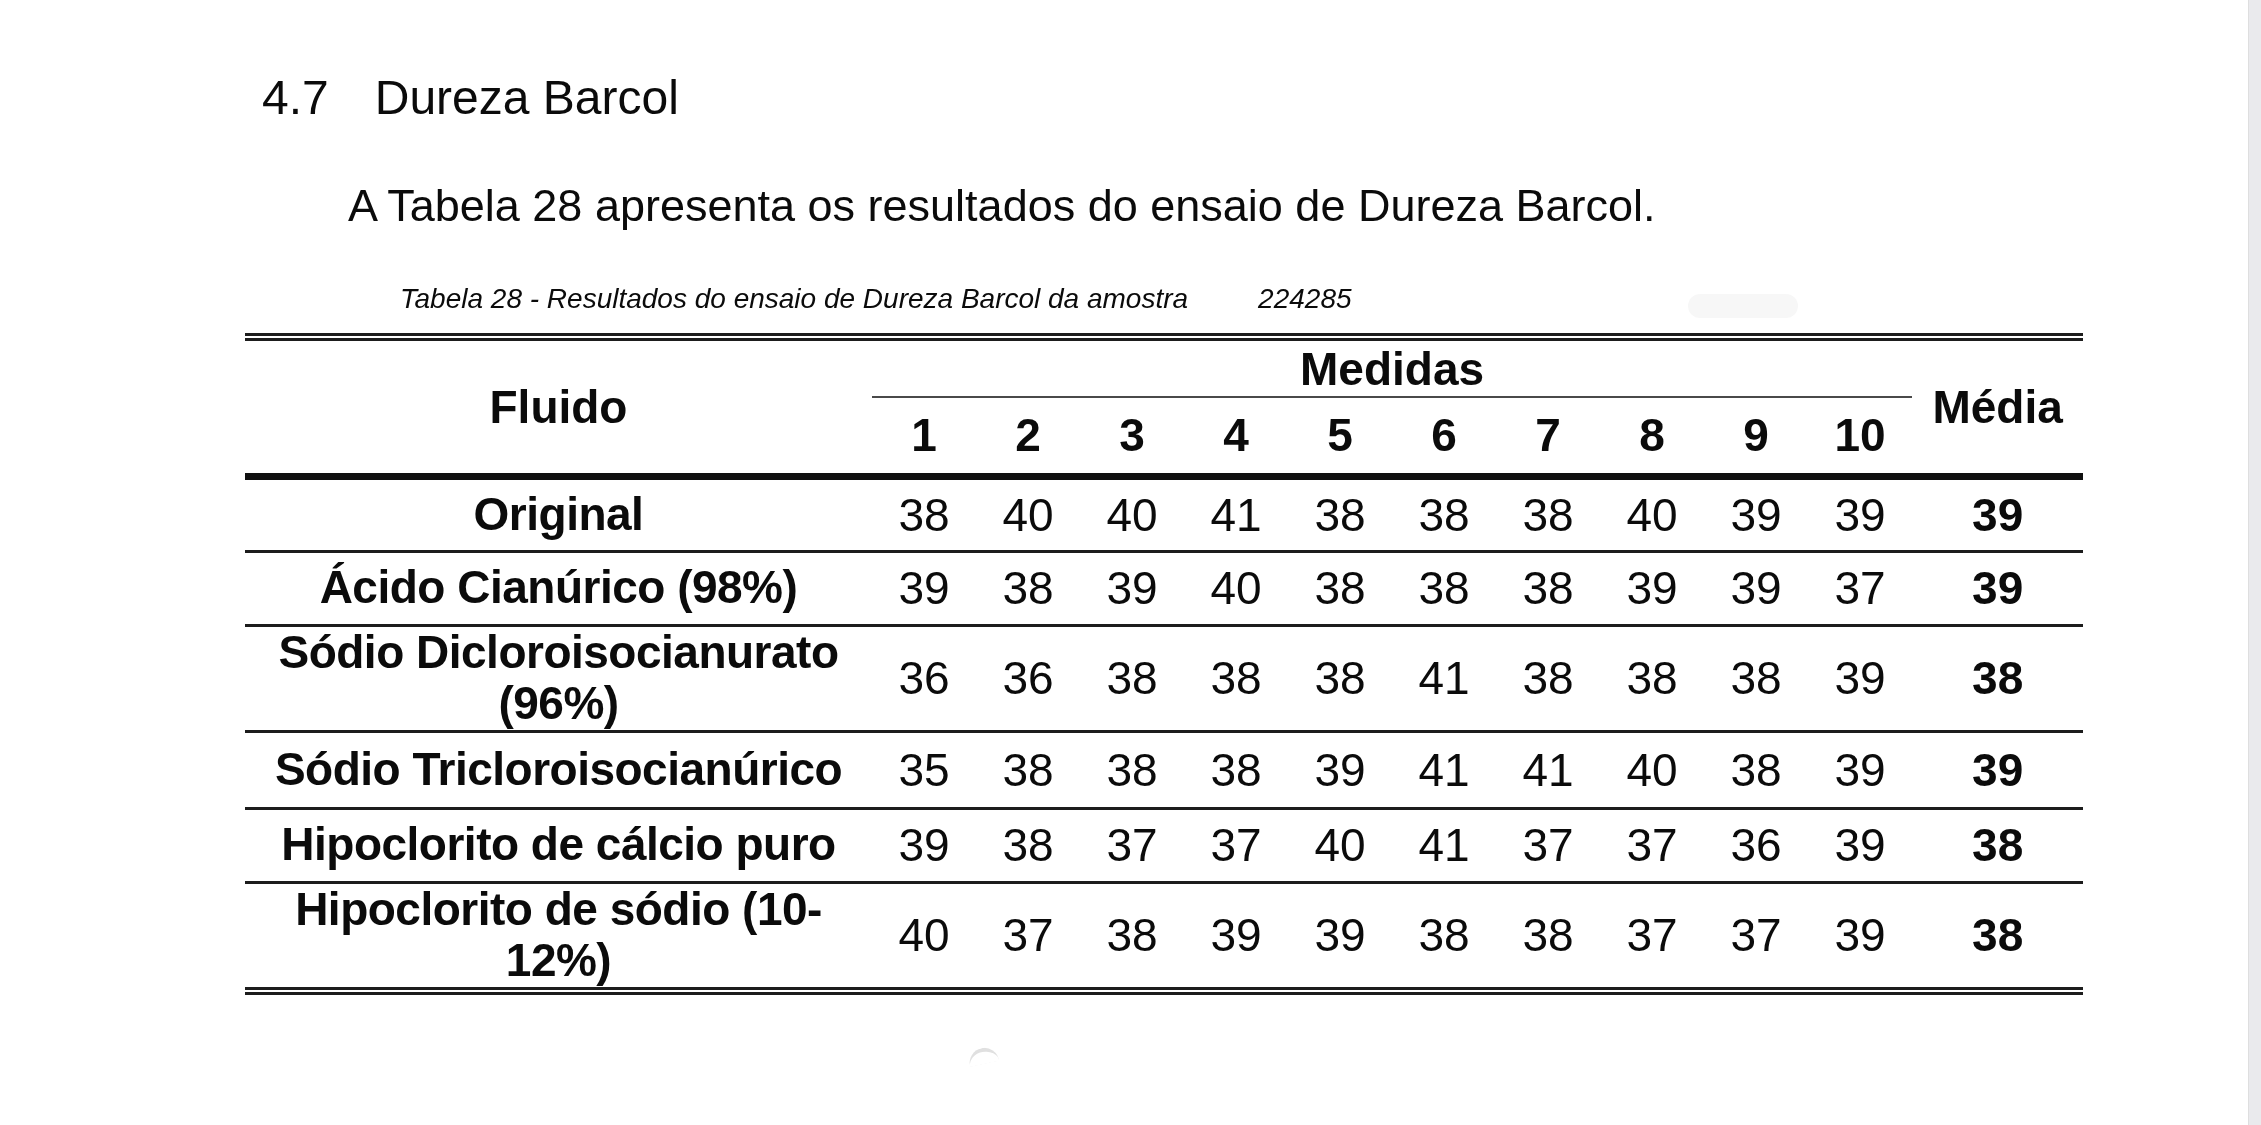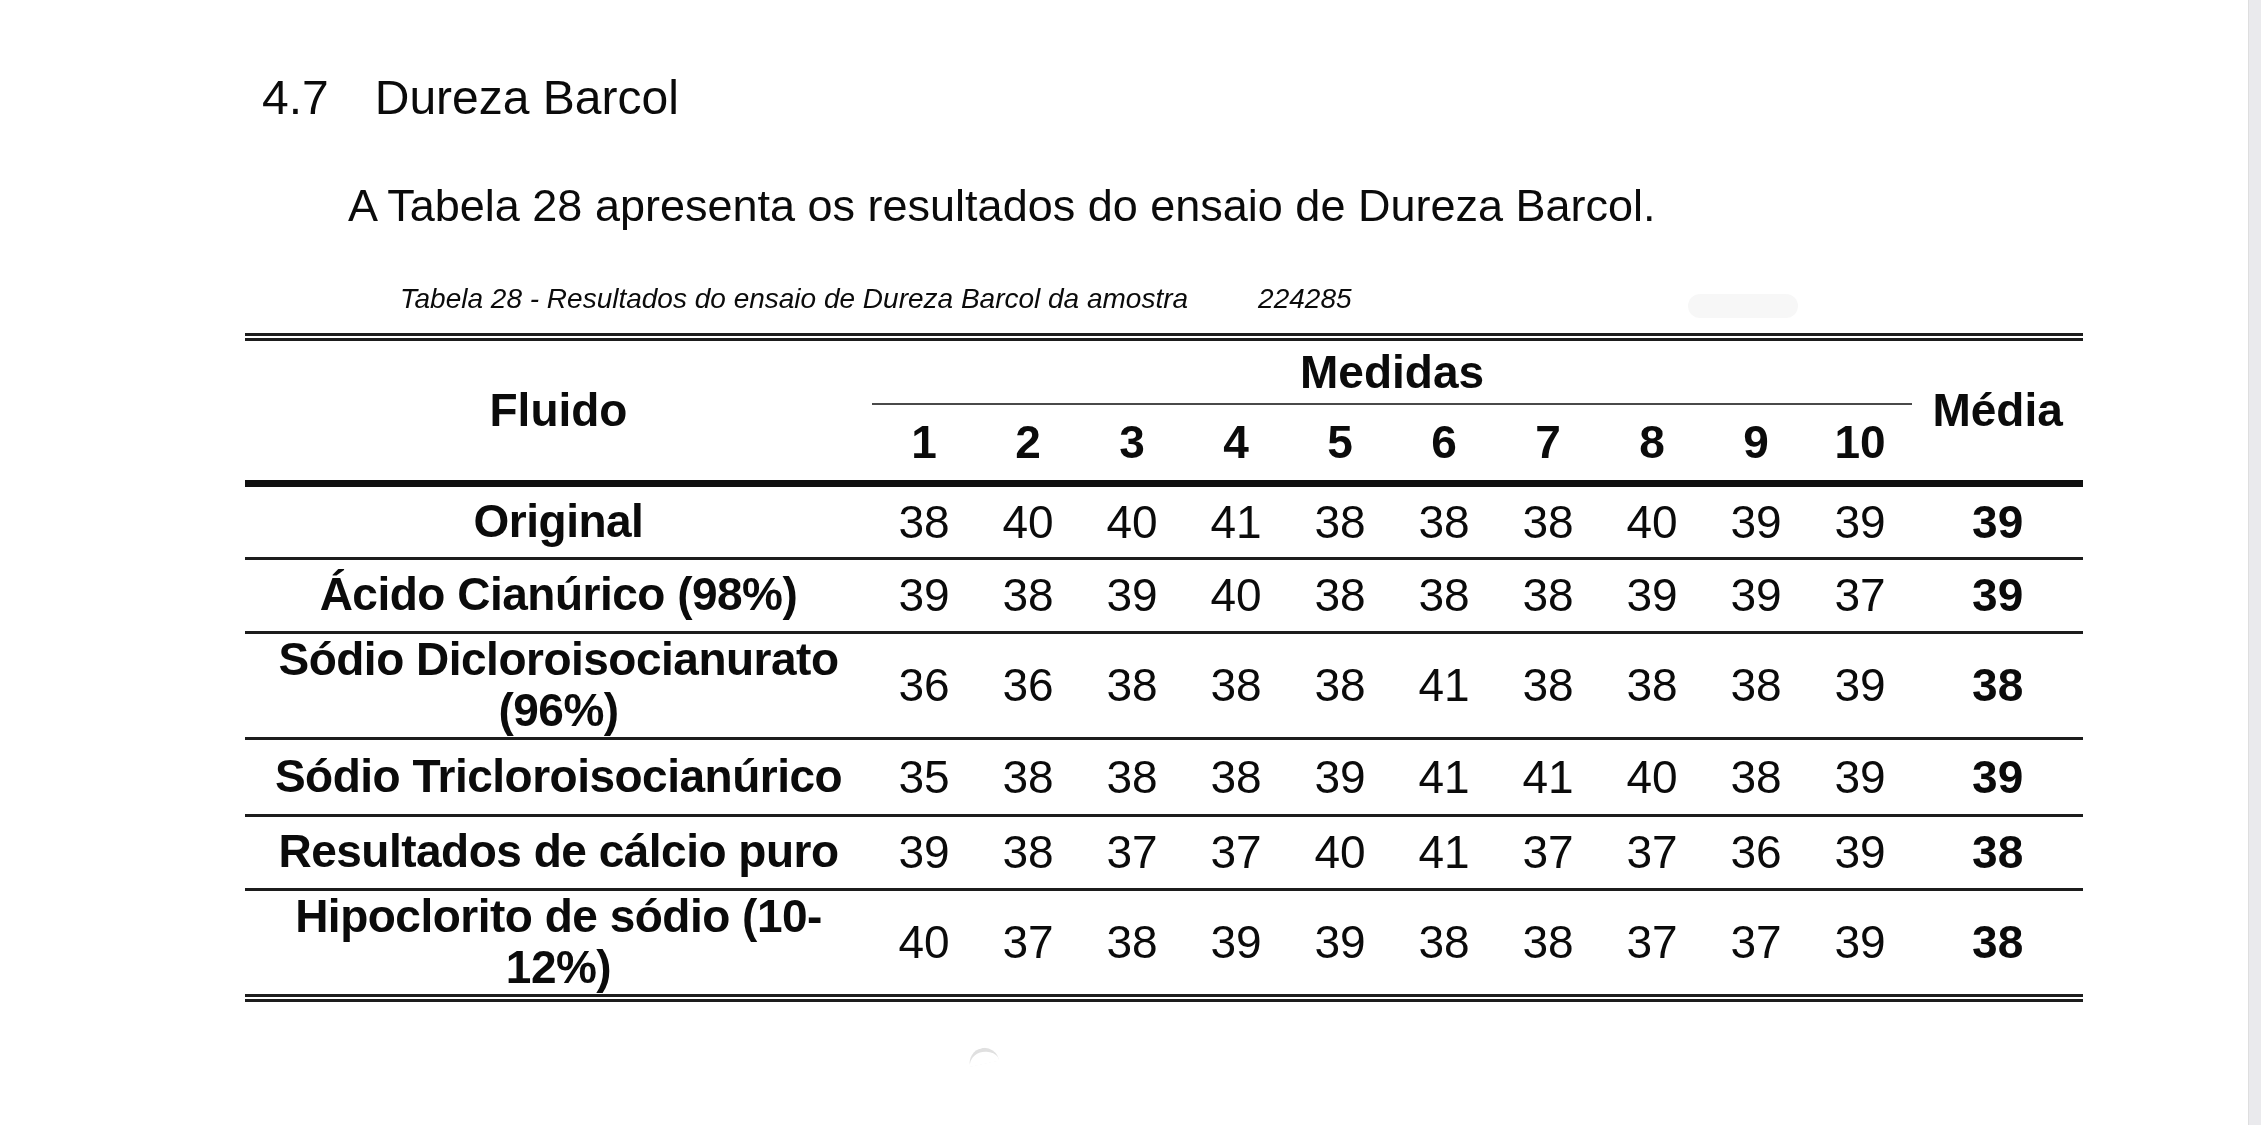--- a/index.html
+++ b/index.html
@@ -48,21 +48,21 @@
     border-top: 8px double #1d1d1d;
     border-bottom: 8px double #1d1d1d;
     font-size: 46px; color: #0b0b0b;
   }
   col.c-fluido { width: 627px; }
   col.c-m      { width: 104px; }
   col.c-media  { width: 171px; }
 
   th, td { padding: 0; text-align: center; vertical-align: middle; font-weight: bold; }
 
-  thead tr.hr1 { height: 67px; }
+  thead tr.hr1 { height: 60px; }
   thead tr.hr2 { height: 79px; }
   th.medidas-h { border-bottom: 2px solid #4a4a4a; margin-top: 20px; }
   th.fluido-h, th.media-h, thead tr.hr2 th { border-bottom: 7px solid #101010; }
 
   tbody td { font-weight: normal; border-bottom: 3px solid #1c1c1c; }
   tbody tr:last-child td { border-bottom: none; }
   tbody td.fluido { font-weight: bold; letter-spacing: -0.5px; line-height: 1.12; }
   tbody td.fluido span { display: inline-block; max-width: 604px; }
   tbody td.media { font-weight: bold; }
   tbody tr { height: 75px; }
@@ -190,21 +190,21 @@
           <td class="measure">38</td>
           <td class="measure">39</td>
           <td class="measure">41</td>
           <td class="measure">41</td>
           <td class="measure">40</td>
           <td class="measure">38</td>
           <td class="measure">39</td>
           <td class="media">39</td>
         </tr>
         <tr>
-          <td class="fluido"><span>Resultados de cálcio puro</span></td>
+          <td class="fluido"><span>Hipoclorito de cálcio puro</span></td>
           <td class="measure">39</td>
           <td class="measure">38</td>
           <td class="measure">37</td>
           <td class="measure">37</td>
           <td class="measure">40</td>
           <td class="measure">41</td>
           <td class="measure">37</td>
           <td class="measure">37</td>
           <td class="measure">36</td>
           <td class="measure">39</td>

